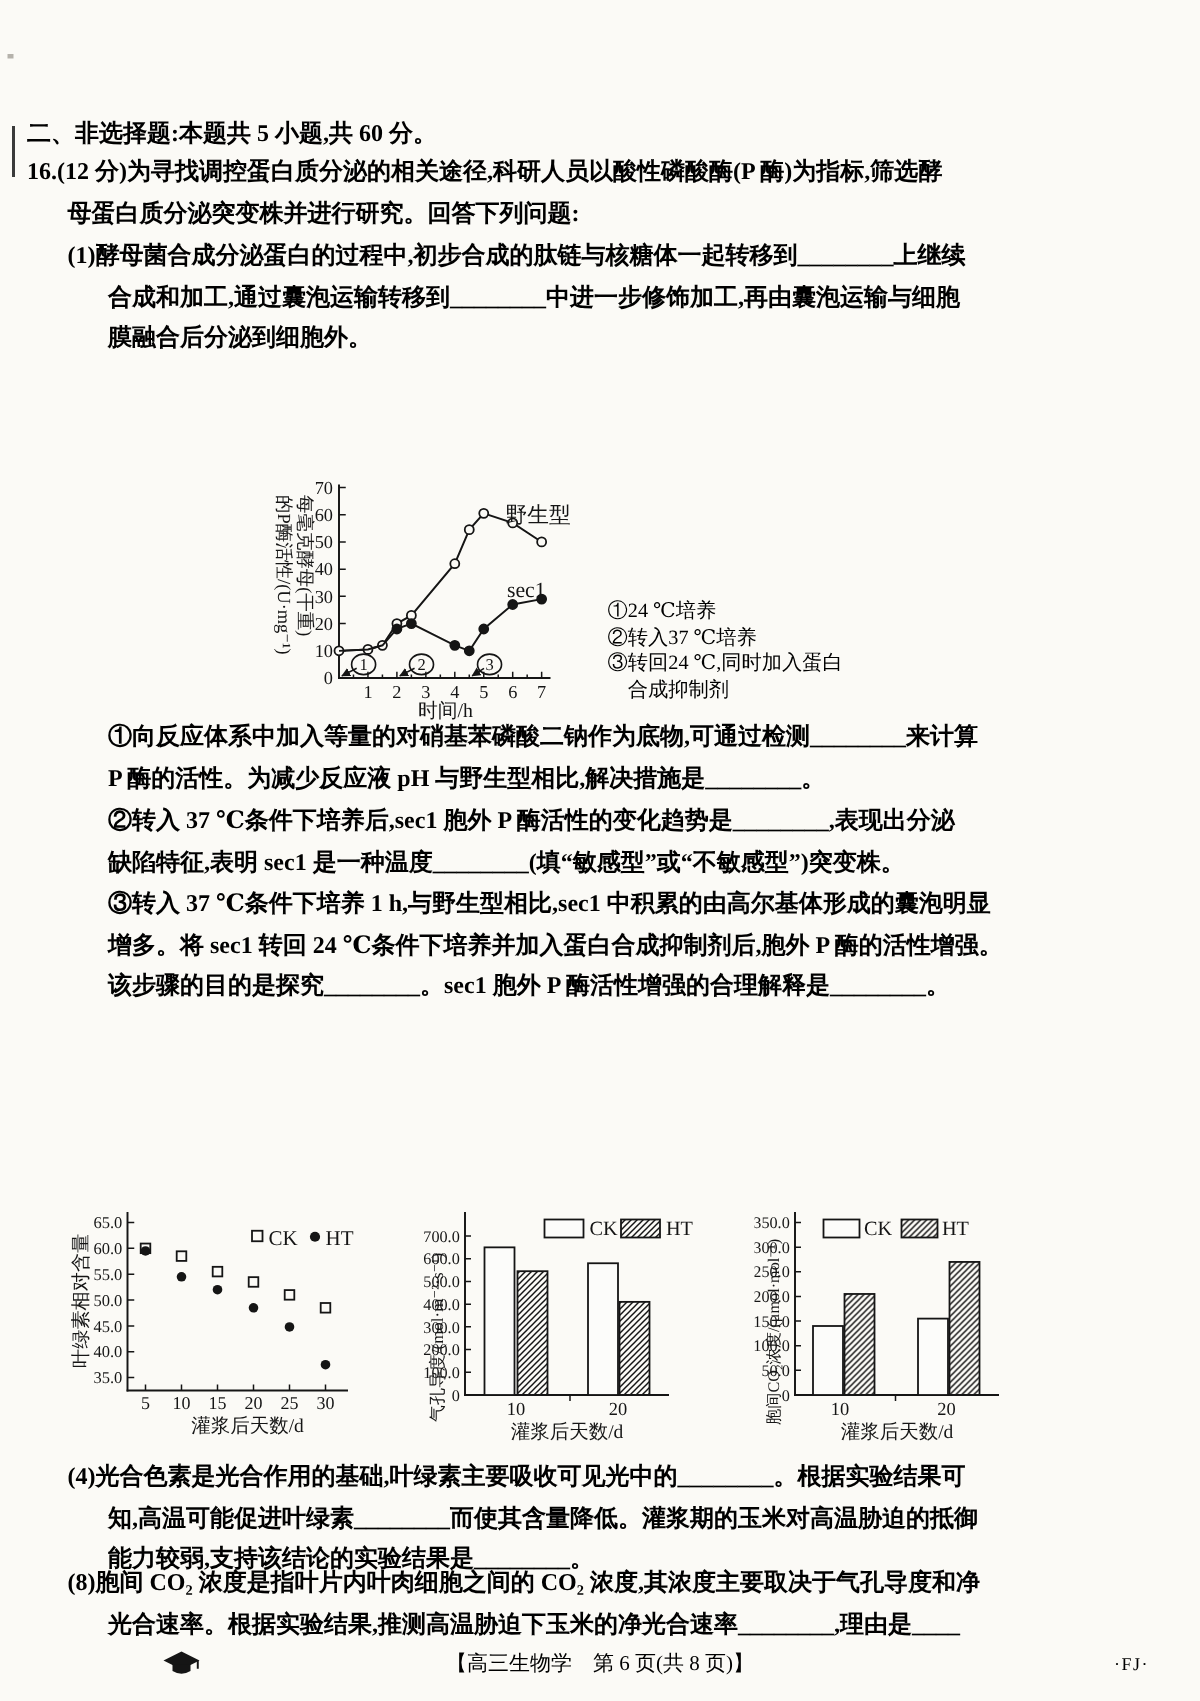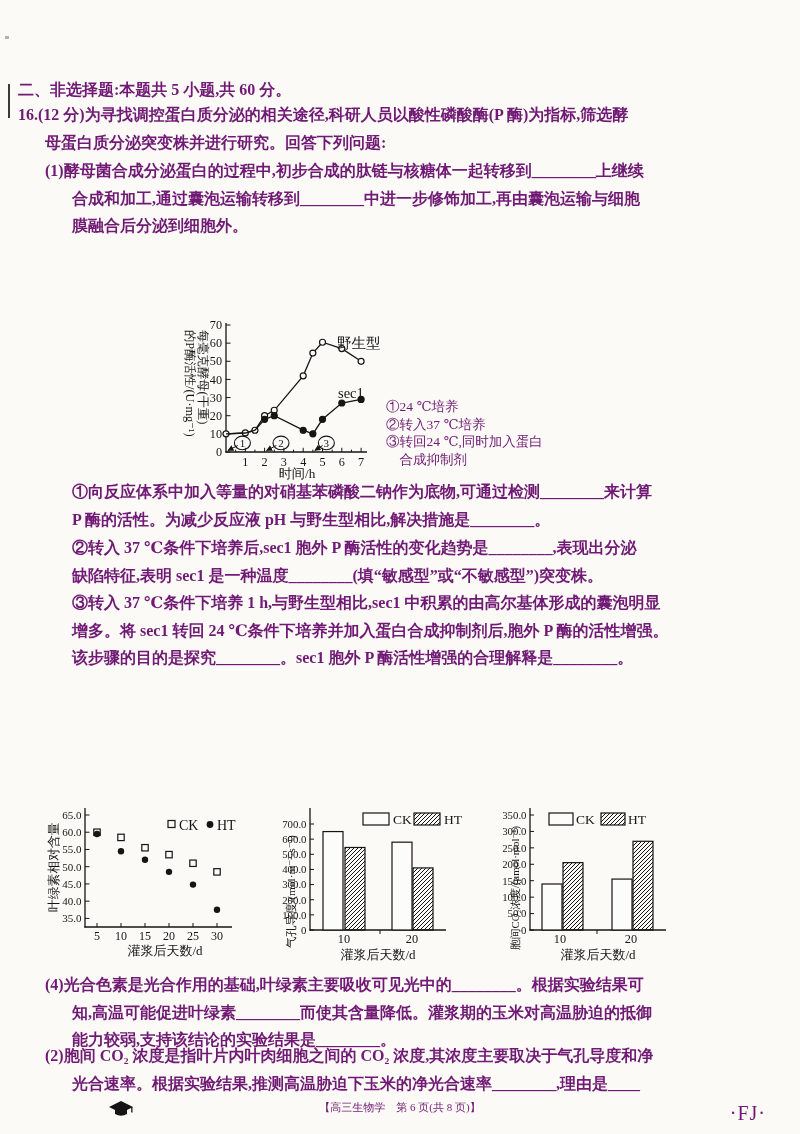--- a/index.html
+++ b/index.html
@@ -1,29 +1,29 @@
 <!DOCTYPE html>
 <html><head>
 <meta charset="utf-8">
 <style>
   html,body{margin:0;padding:0;background:#e9e9e9;}
   .page{position:relative;width:800px;height:1134px;margin:0 auto;background:#fbfaf6;
-        font-family:"Liberation Serif","DejaVu Serif",serif;color:#701a75;overflow:hidden;}
+        font-family:"Liberation Serif","DejaVu Serif",serif;color:#000000;overflow:hidden;}
   .para{position:absolute;white-space:pre-line;font-size:16px;line-height:27.7px;right:6px;font-weight:bold;}
   .x18{left:18px}.x45{left:45px}.x72{left:72px}
   .hang{padding-left:27px;text-indent:-27px}
   .b{font-weight:bold}
   .figure{position:absolute;}
   .figure svg{position:absolute;left:0;top:0;}
   svg text{font-family:"Liberation Serif","DejaVu Serif",serif;fill:#151515;}
-  .notes{position:absolute;font-size:13.5px;line-height:17.5px;white-space:pre-line;}
+  .notes{position:absolute;font-size:13.5px;line-height:17.5px;white-space:pre-line;margin-left:19px;}
   .mark-line{position:absolute;left:8px;top:84px;width:2px;height:34px;background:#3a3a3a;}
   .mark-dot{position:absolute;left:5px;top:36px;width:4px;height:3px;background:#b5b2ab;}
-  .footer-center{position:absolute;left:0;right:0;top:1100px;text-align:center;font-size:11px;}
-  .footer-right{position:absolute;right:34px;top:1102px;font-size:20px;letter-spacing:1px;}
+  .footer-center{position:absolute;left:0;right:0;top:1100px;text-align:center;font-size:14px;}
+  .footer-right{position:absolute;right:34px;top:1102px;font-size:12px;letter-spacing:1px;}
   .footer-logo{position:absolute;left:108px;top:1100px;width:26px;height:20px;}
 </style>
 </head>
 <body>
 
 <div class="page">
   <div class="mark-line"></div>
   <div class="mark-dot"></div>
 
   <div class="para b x18" style="top:76px">二、非选择题:本题共 5 小题,共 60 分。</div>
@@ -305,21 +305,21 @@
         </g>
         <g transform="translate(16,150) rotate(-90)">
           <text x="0" y="0" font-size="10.8" text-anchor="start">胞间CO₂浓度/(μmol·mol⁻¹)</text>
         </g>
       </svg>
   </div>
 
   <div class="para x45 hang" style="top:971px">(4)光合色素是光合作用的基础,叶绿素主要吸收可见光中的________。根据实验结果可
 知,高温可能促进叶绿素________而使其含量降低。灌浆期的玉米对高温胁迫的抵御
 能力较弱,支持该结论的实验结果是________。</div>
-  <div class="para x45 hang" style="top:1042px">(2)胞间 CO₂ 浓度是指叶片内叶肉细胞之间的 CO₂ 浓度,其浓度主要取决于气孔导度和净
+  <div class="para x45 hang" style="top:1042px">(8)胞间 CO₂ 浓度是指叶片内叶肉细胞之间的 CO₂ 浓度,其浓度主要取决于气孔导度和净
 光合速率。根据实验结果,推测高温胁迫下玉米的净光合速率________,理由是____</div>
 
   <div class="footer-logo">
     <svg width="26" height="20" viewBox="0 0 26 20">
       <polygon points="13,1 25,7 13,13 1,7" fill="#151515"></polygon>
       <path d="M7 9.5 v4.5 q6 3.6 12 0 v-4.5 z" fill="#151515"></path>
       <rect x="23.2" y="7" width="1.3" height="5.5" fill="#151515"></rect>
     </svg>
   </div>
   <div class="footer-center">【高三生物学　第 6 页(共 8 页)】</div>

